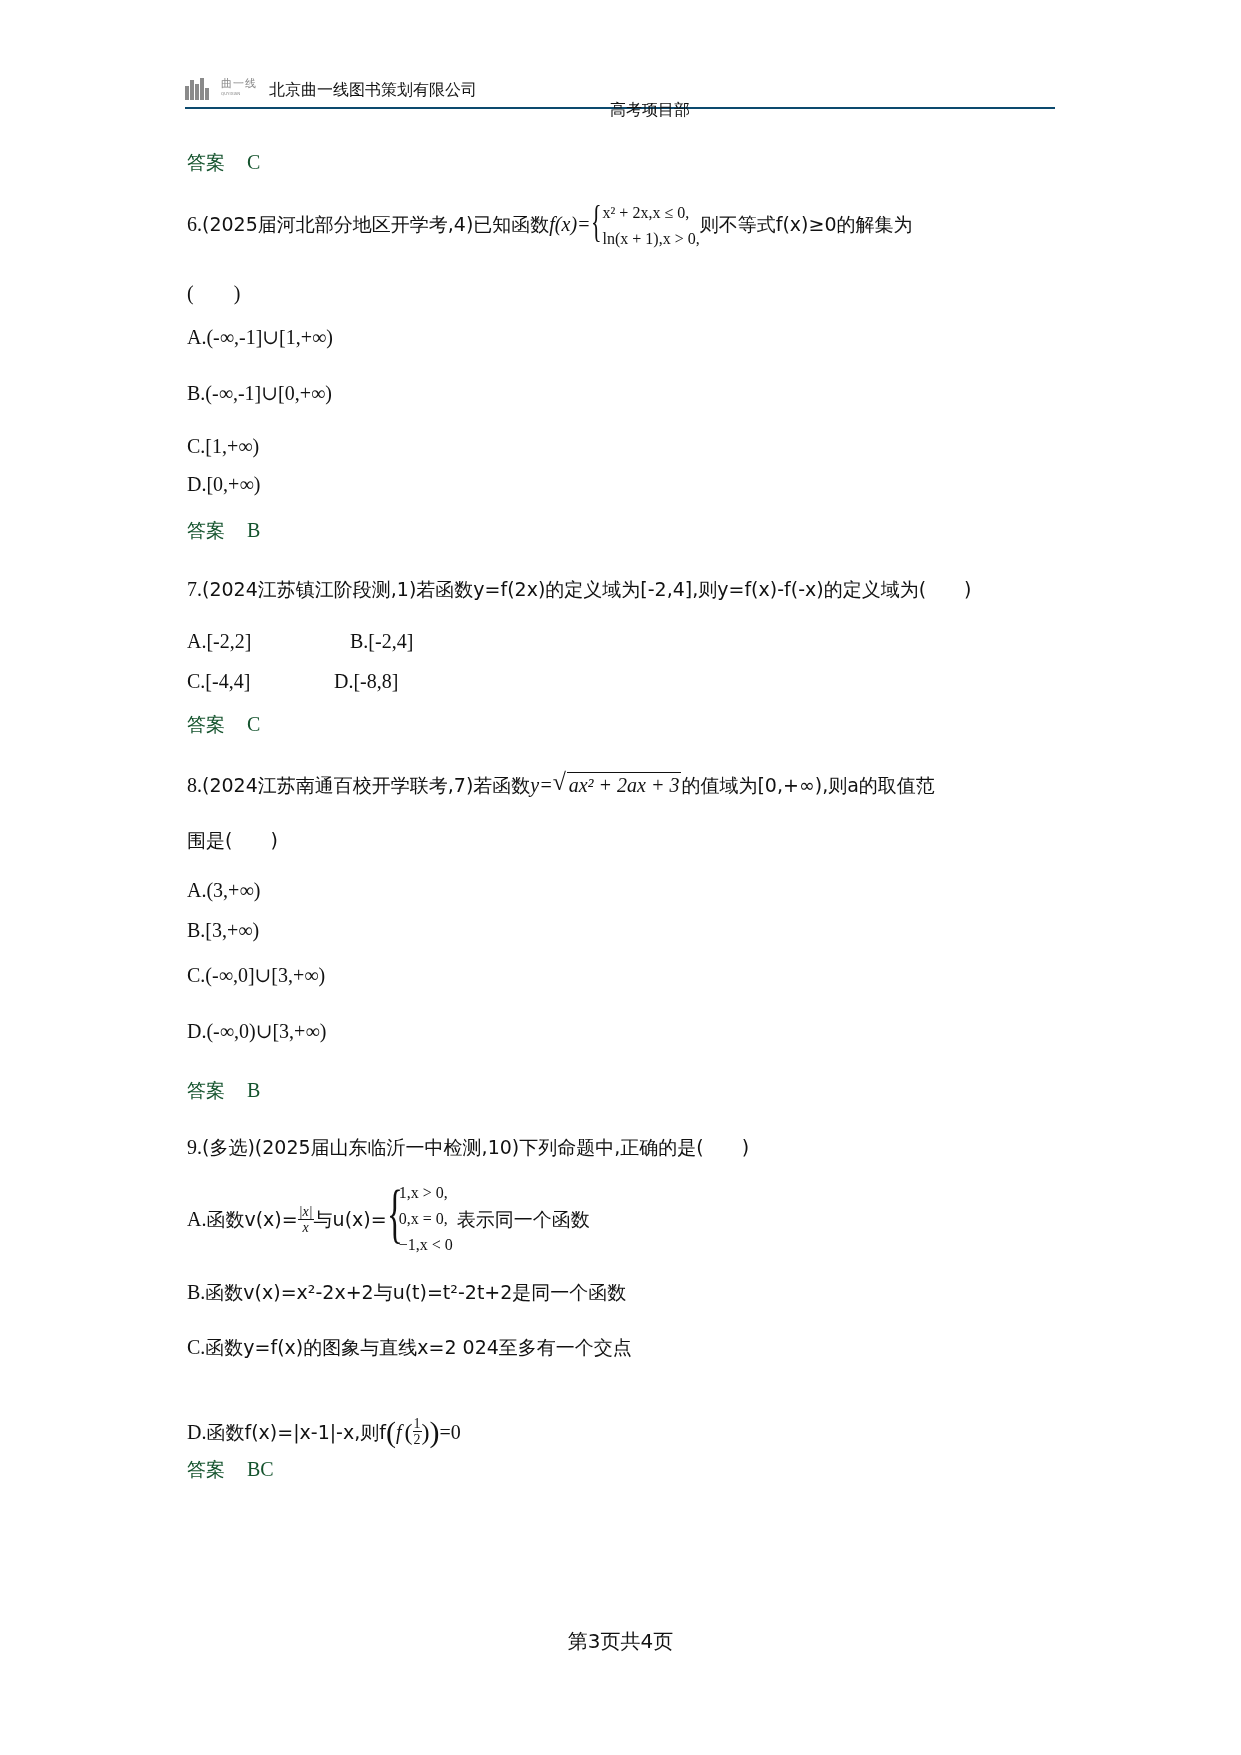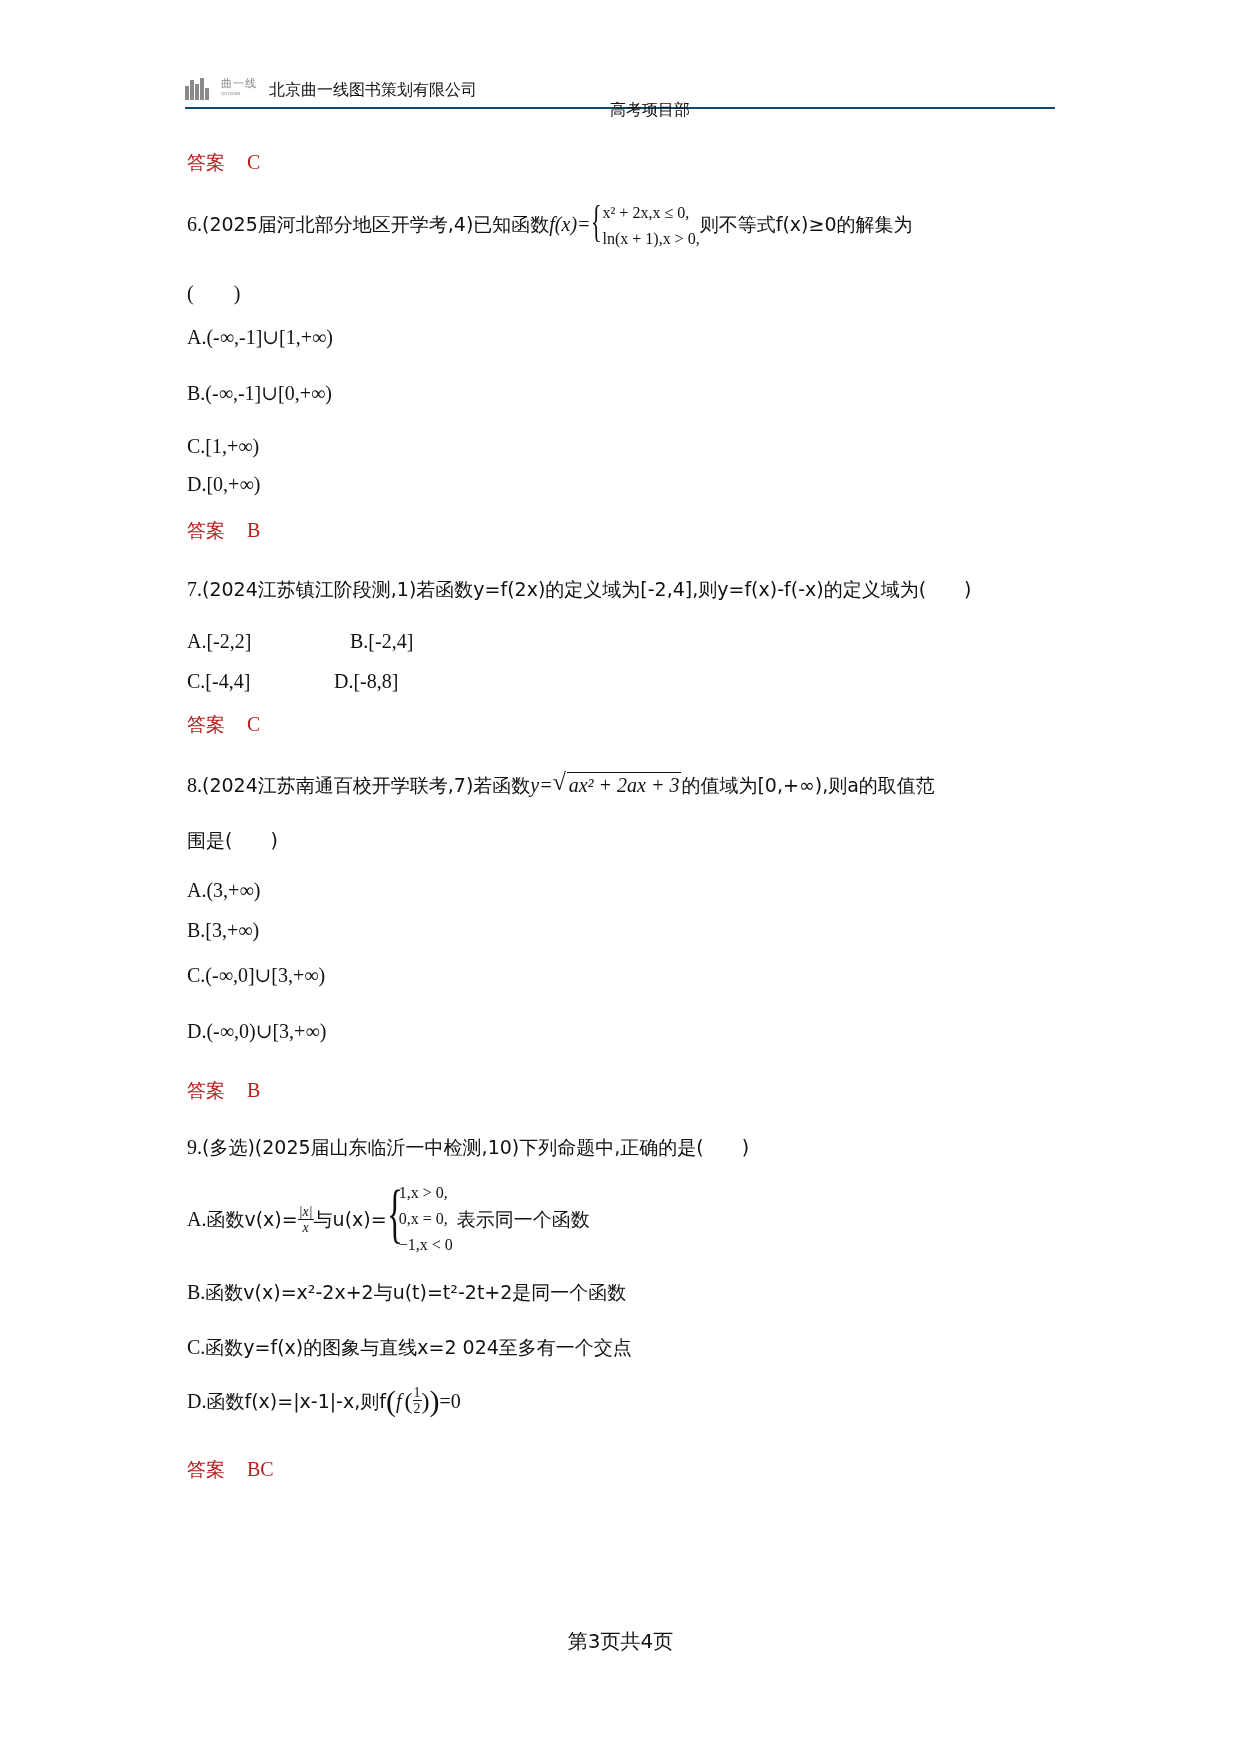--- a/index.html
+++ b/index.html
@@ -9,21 +9,21 @@
   .header { left: 185px; top: 74px; width: 870px; height: 33px; border-bottom: 2px solid #0c4a6e; }
   .logo { position: absolute; left: 0; top: 2px; width: 80px; height: 24px; }
   .logo .bars { position: absolute; left: 0; top: 2px; }
   .logo .bars span { display: inline-block; background: #8a8a8a; width: 4px; margin-right: 1px; vertical-align: bottom; }
   .logo .brand { position: absolute; left: 36px; top: 0; font-family: "DejaVu Sans", sans-serif; font-size: 11px; color: #888; letter-spacing: 1px; }
   .logo .brand-sub { position: absolute; left: 36px; top: 15px; font-family: "DejaVu Sans", sans-serif; font-size: 4px; color: #888; }
   .company { position: absolute; left: 84px; top: 6px; font-family: "DejaVu Sans", sans-serif; font-size: 16px; color: #111; }
   .dept { position: absolute; left: 425px; top: 6px; font-family: "DejaVu Sans", sans-serif; font-size: 16px; color: #111; margin-top: 20px; }
   .line { position: absolute; left: 187px; font-size: 20px; white-space: nowrap; line-height: 24px; }
   .cjk { font-family: "DejaVu Sans", sans-serif; font-size: 19px; }
-  .ans { color: #b91c1c; }
+  .ans { color: #14532d; }
   .ans .lab { font-family: "DejaVu Sans", sans-serif; font-size: 19px; }
   .ans .val { margin-left: 22px; font-family: "Liberation Serif", serif; font-size: 20px; }
   i { font-style: italic; }
   .piece { display: inline-block; vertical-align: middle; position: relative; padding-left: 12px; }
   .piece .brace { position: absolute; left: 0; top: 0; bottom: 0; font-size: 44px; line-height: 1; transform: scaleX(0.5); transform-origin: left; }
   .piece .row { display: block; font-size: 16px; line-height: 26px; font-family: "Liberation Serif", serif; }
   .sqrt { display: inline-block; position: relative; padding-left: 14px; }
   .sqrt .rad { position: absolute; left: 0; top: -2px; font-size: 24px; }
   .sqrt .rad-body { border-top: 1.5px solid #111; padding: 0 2px; display: inline-block; }
   .frac { display: inline-block; vertical-align: middle; text-align: center; font-size: 14px; line-height: 15px; }
@@ -81,18 +81,18 @@
 <div class="line ans" style="top:1078px"><span class="lab">答案</span><span class="val">B</span></div>
 
 <div class="line" style="top:1135px">
   <span>9.</span><span class="cjk">(多选)(2025届山东临沂一中检测,10)</span><span class="cjk">下列命题中,正确的是(　　)</span>
 </div>
 <div class="line" style="top:1180px; line-height:26px">
   <span style="vertical-align:middle">A.</span><span class="cjk" style="vertical-align:middle">函数v(x)=</span><span class="frac"><i class="num">|x|</i><i class="den">x</i></span><span class="cjk" style="vertical-align:middle">与u(x)=</span><span class="piece"><span class="brace" style="font-size:66px">{</span><span class="row">1,x &gt; 0,</span><span class="row">0,x = 0,</span><span class="row">−1,x &lt; 0</span></span><span class="cjk" style="vertical-align:middle; margin-left:4px">表示同一个函数</span>
 </div>
 <div class="line" style="top:1280px"><span>B.</span><span class="cjk">函数v(x)=x²-2x+2与u(t)=t²-2t+2是同一个函数</span></div>
 <div class="line" style="top:1335px"><span>C.</span><span class="cjk">函数y=f(x)的图象与直线x=2 024至多有一个交点</span></div>
-<div class="line" style="top:1385px">
+<div class="line" style="top:1416px">
   <span style="vertical-align:middle">D.</span><span class="cjk" style="vertical-align:middle">函数f(x)=|x-1|-x,则f</span><span class="paren-big">(</span><i style="vertical-align:middle; margin-right:3px">f</i><span class="paren-big" style="font-size:24px">(</span><span class="frac"><span class="num">1</span><span class="den">2</span></span><span class="paren-big" style="font-size:24px">)</span><span class="paren-big">)</span><span style="vertical-align:middle">=0</span>
 </div>
 <div class="line ans" style="top:1457px"><span class="lab">答案</span><span class="val">BC</span></div>
 
 <div class="abs footer">第3页共4页</div>
 
 </body></html>

